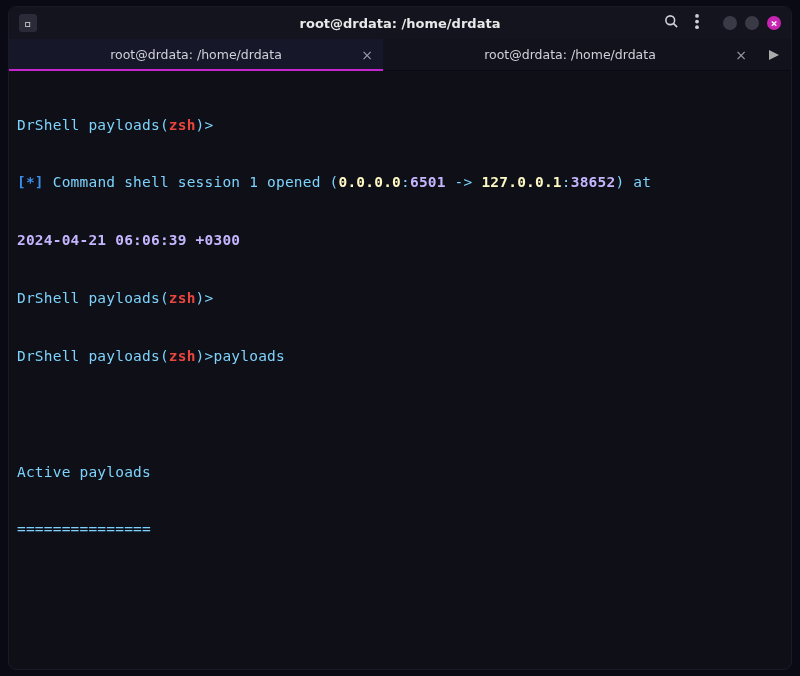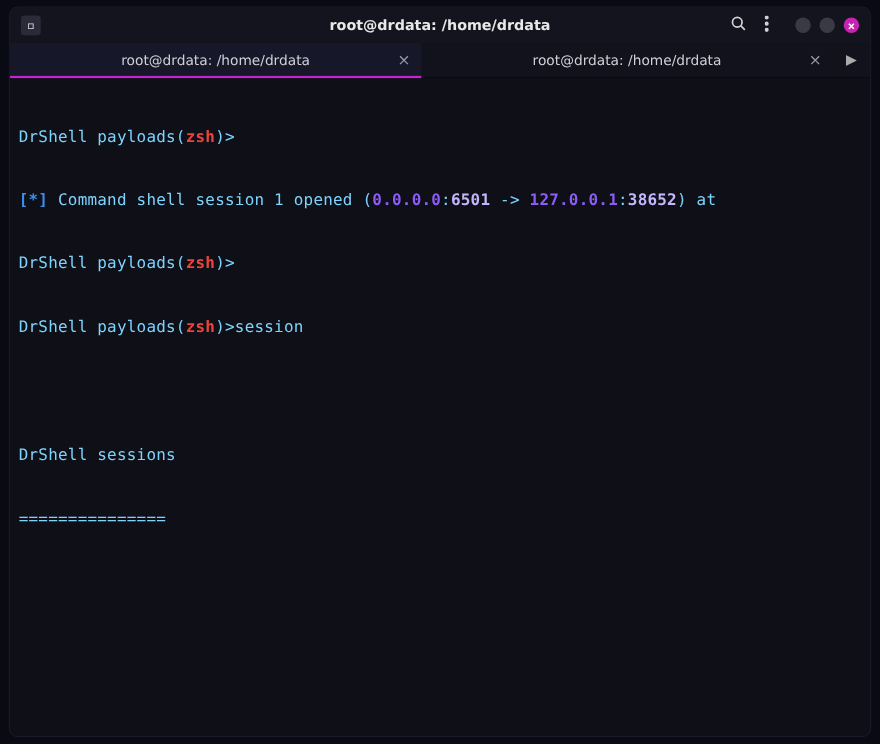--- a/index.html
+++ b/index.html
@@ -115,21 +115,21 @@
     white-space: pre;
     line-height: 1.33;
     letter-spacing: 0.2px;
     overflow: hidden;
     color: #e8e8e8;
   }
   .term .line { white-space: pre-wrap; word-break: break-all; }
   .c-white { color: #7dd3fc; }
   .c-blue  { color: #3b8eea; }
   .c-cyan  { color: #c4b5fd; }
-  .c-green { color: #8b5cf6; }
+  .c-green { color: #fef9c3; }
   .c-red   { color: #e8453c; }
   .bold { font-weight: bold; margin-top: 28px; }
   
   .sess-table-wrap { margin: 4px 0 6px 0; }
 </style>
 </head>
 <body>
 
 <div class="window">
 
@@ -172,24 +172,25 @@
     <div class="newtab">
       <svg width="10" height="10" viewBox="0 0 10 10" fill="currentColor">
           <polygon points="0,0 10,5 0,10"></polygon>
         </svg>
     </div>
   </div>
 
   <div class="term">
     <div class="line"><span class="c-white">DrShell payloads(</span><span class="c-red bold">zsh</span><span class="c-white">)&gt;</span></div>
     <div class="line"><span class="c-blue bold">[*]</span><span class="c-white"> Command shell session </span><span class="c-white">1</span><span class="c-white"> opened (</span><span class="c-green bold">0.0.0.0</span><span class="c-white">:</span><span class="c-cyan bold">6501</span><span class="c-white"> -&gt; </span><span class="c-green bold">127.0.0.1</span><span class="c-white">:</span><span class="c-cyan bold">38652</span><span class="c-white">) at</span></div>
+    <div class="line"><span class="c-cyan bold">2024-04-21 06:06:39 +0300</span></div>
     <div class="line"><span class="c-white">DrShell payloads(</span><span class="c-red bold">zsh</span><span class="c-white">)&gt;</span></div>
-    <div class="line"><span class="c-white">DrShell payloads(</span><span class="c-red bold">zsh</span><span class="c-white">)&gt;</span><span class="c-white">session</span></div>
+    <div class="line"><span class="c-white">DrShell payloads(</span><span class="c-red bold">zsh</span><span class="c-white">)&gt;</span><span class="c-white">payloads</span></div>
     <div class="line">&nbsp;</div>
-    <div class="line"><span class="c-white">DrShell sessions</span></div>
+    <div class="line"><span class="c-white">Active payloads</span></div>
     <div class="line"><span class="c-white">===============</span></div>
     <div class="line">&nbsp;</div>
 
     <div class="sess-table-wrap">
       
     </div>
 
     
     
     

